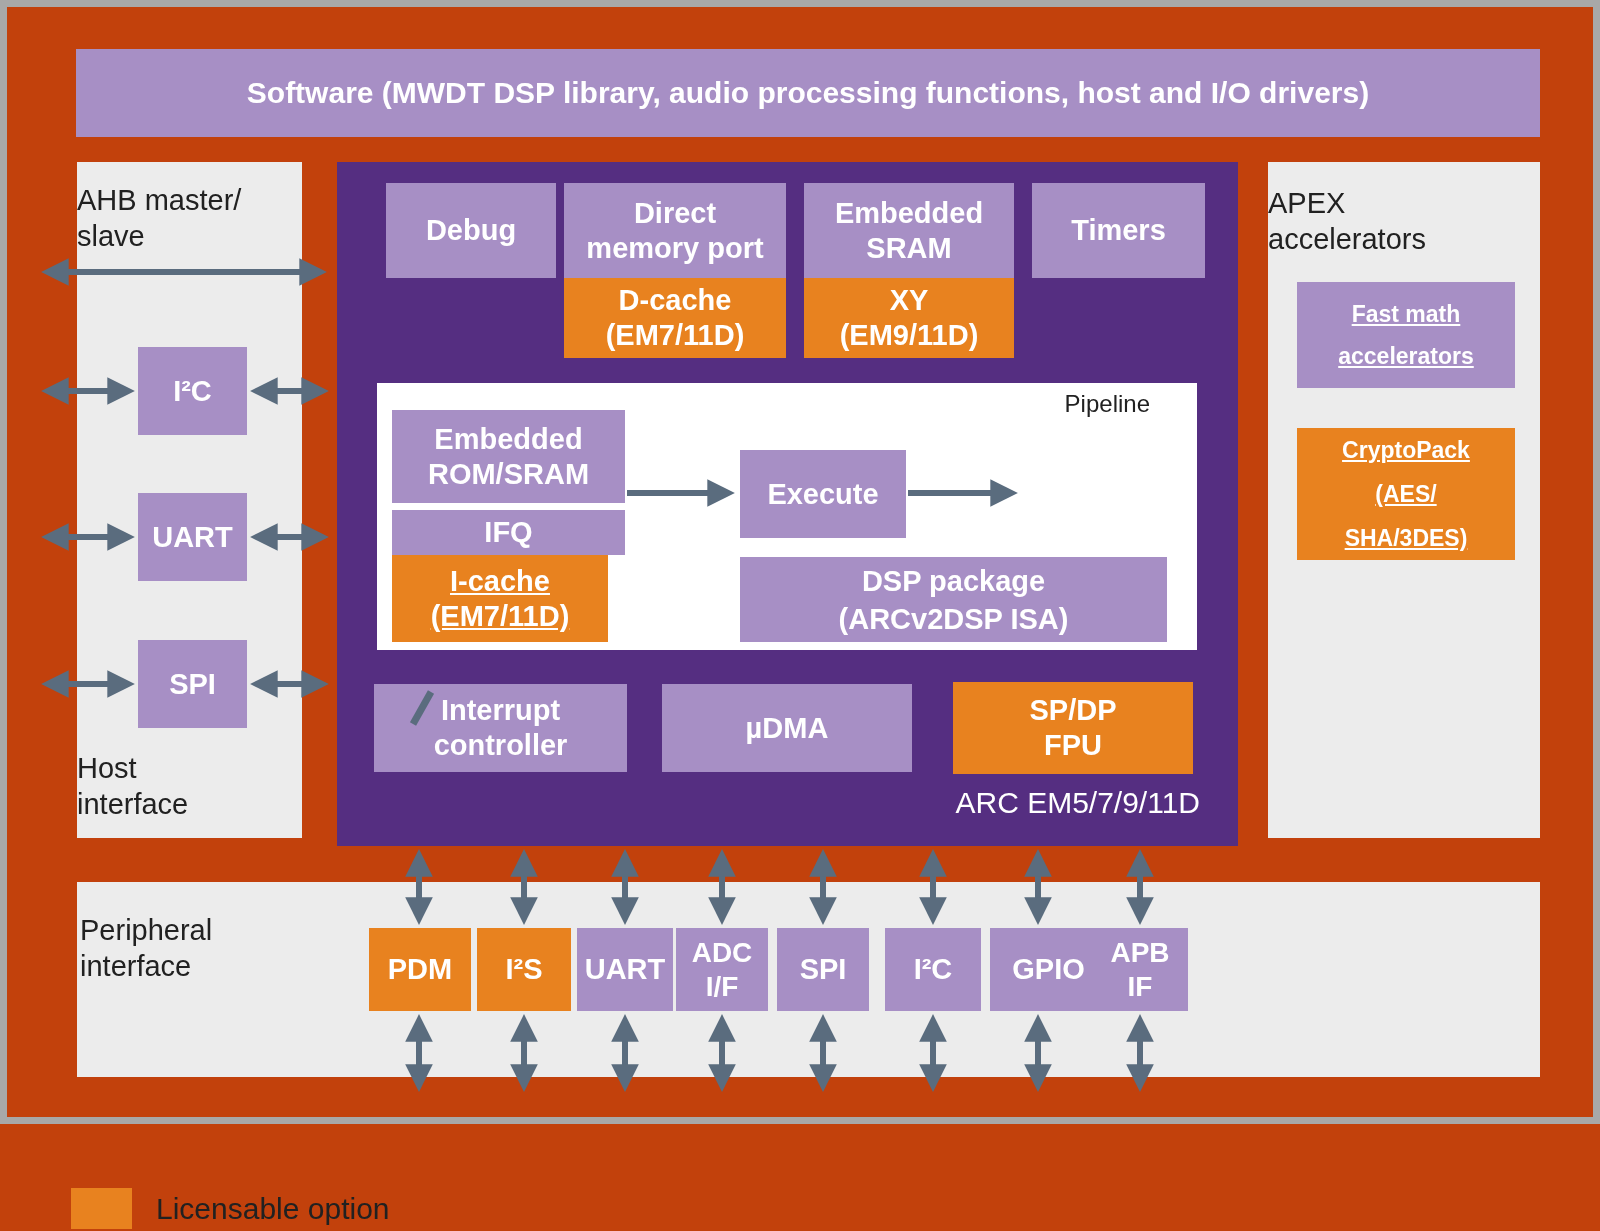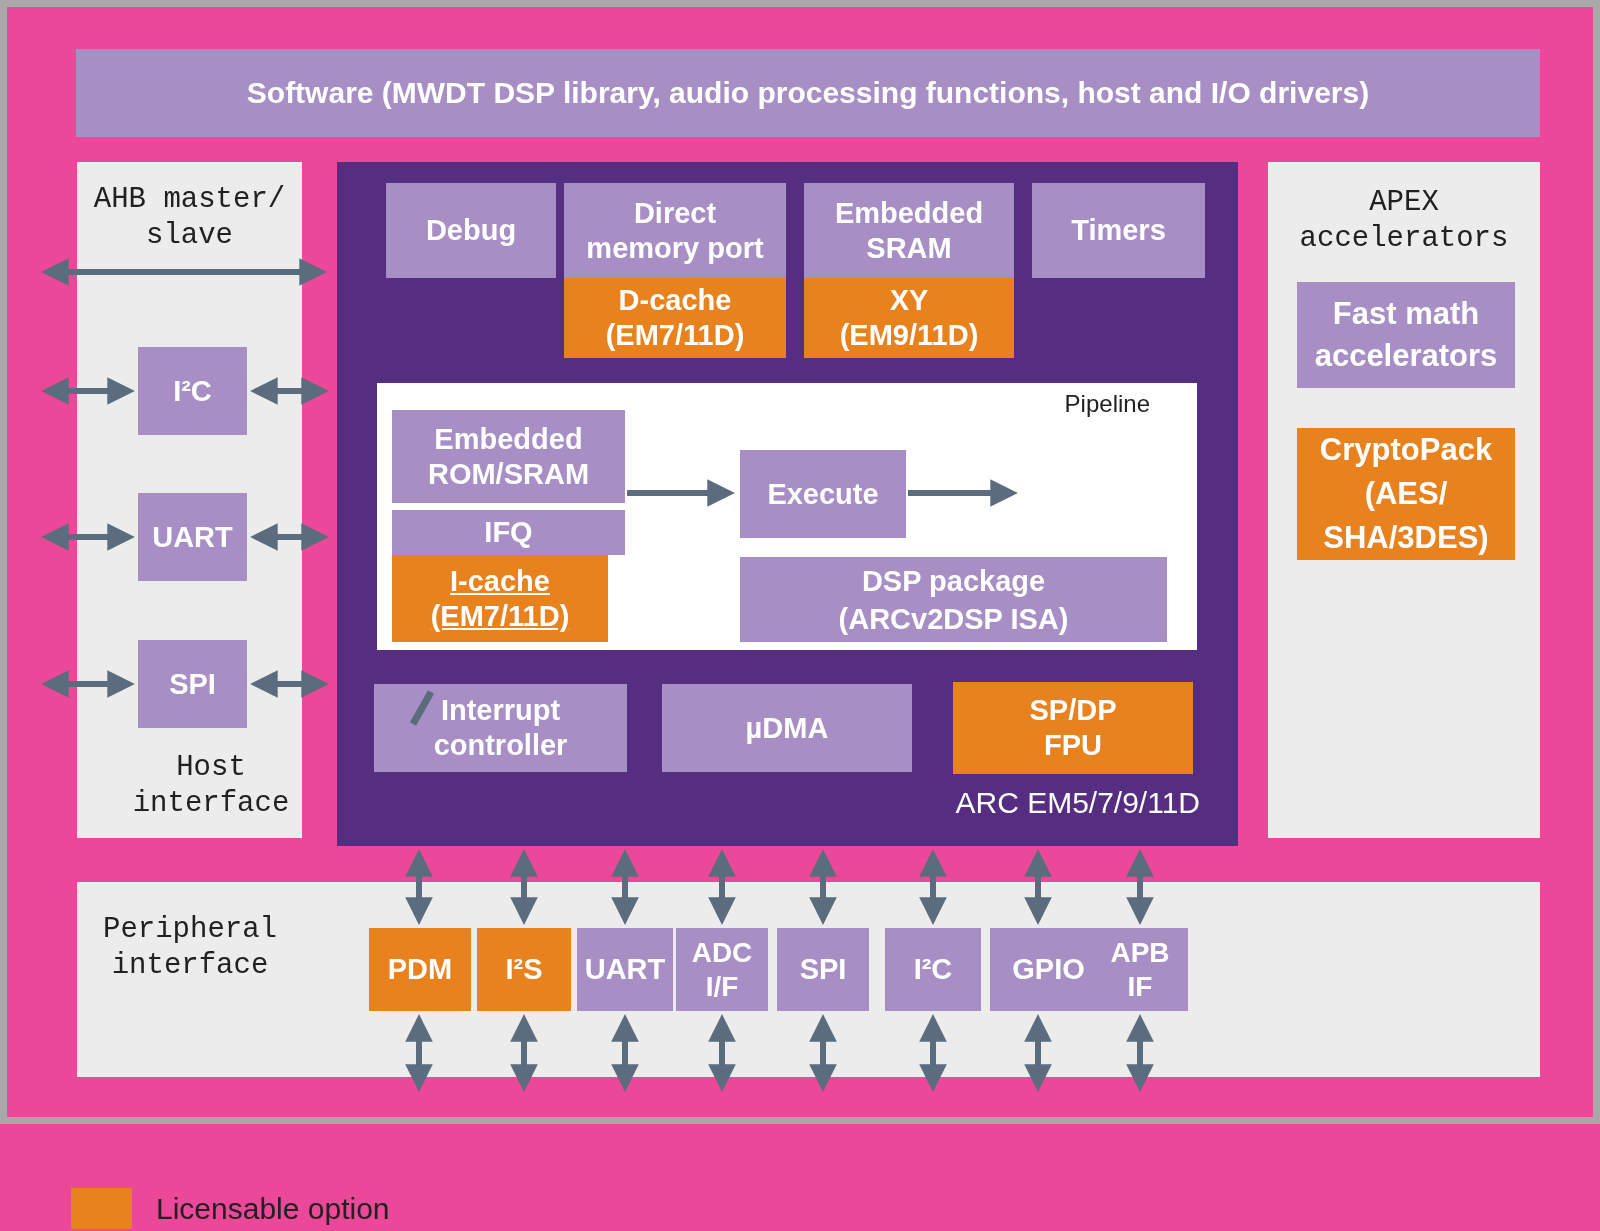--- a/index.html
+++ b/index.html
@@ -1,32 +1,32 @@
 <!DOCTYPE html>
 <html><head>
 <meta charset="utf-8">
 <style>
   html,body{margin:0;padding:0;background:#ffffff;}
   body{font-family:"Liberation Sans", sans-serif;}
-  .stage{position:relative;width:1600px;height:1231px;background:#ec4899;overflow:hidden;}
+  .stage{position:relative;width:1600px;height:1231px;background:#c2410c;overflow:hidden;}
   .abs{position:absolute;box-sizing:border-box;}
   .frame{border:7px solid #a8a8a8;background:transparent;}
   .panel{background:#ececec;}
   .core{background:#552e81;}
   .whitebox{background:#ffffff;}
   .blk{display:flex;align-items:center;justify-content:center;text-align:center;
        color:#ffffff;font-weight:bold;font-size:29px;line-height:35px;white-space:pre-line;}
   .lp{background:#a78fc5;}
   .or{background:#e8821f;}
-  .gtxt{color:#212121;font-weight:normal;font-size:29px;line-height:36px;text-align:center;white-space:pre-line;font-family:Liberation Mono, monospace;}
+  .gtxt{color:#212121;font-weight:normal;font-size:29px;line-height:36px;text-align:left;white-space:pre-line;}
   .banner{display:flex;align-items:center;justify-content:center;color:#fff;
           font-weight:bold;font-size:30px;}
   .pipelabel{color:#212121;font-size:24px;font-weight:normal;text-align:right;}
   .arcname{color:#ffffff;font-weight:normal;font-size:30px;text-align:right;}
-  .apexblk{font-size:31px;line-height:42px;}
+  .apexblk{font-size:23px;line-height:42px;text-decoration:underline;}
   .crypto{line-height:44px;}
   .dsp{line-height:38px;}
   .small2{font-size:28px;line-height:34px;}
   .legendtext{color:#212121;font-size:30px;font-weight:normal;display:flex;align-items:center;}
   svg.overlay{position:absolute;left:0;top:0;pointer-events:none;}
 </style>
 </head>
 <body>
 
 <div class="stage">

